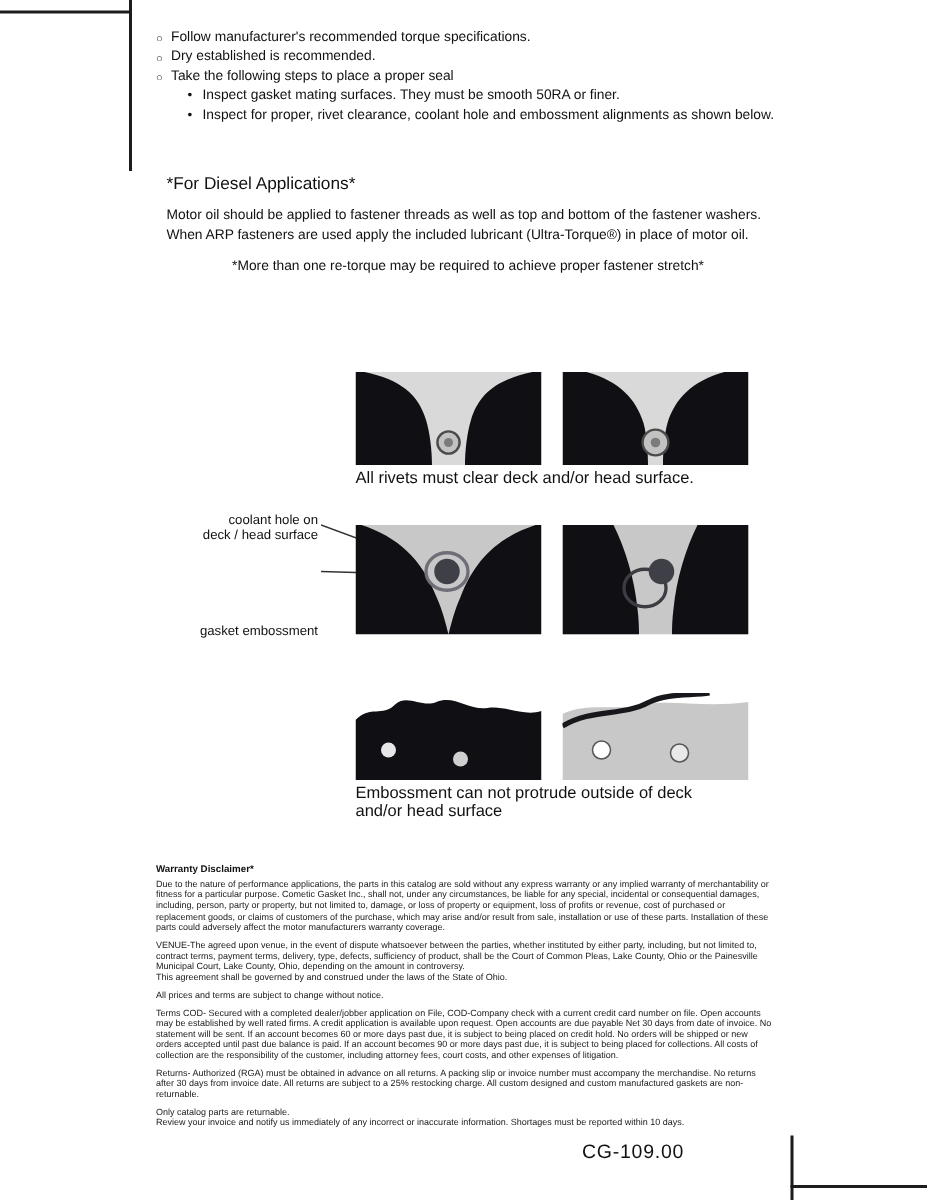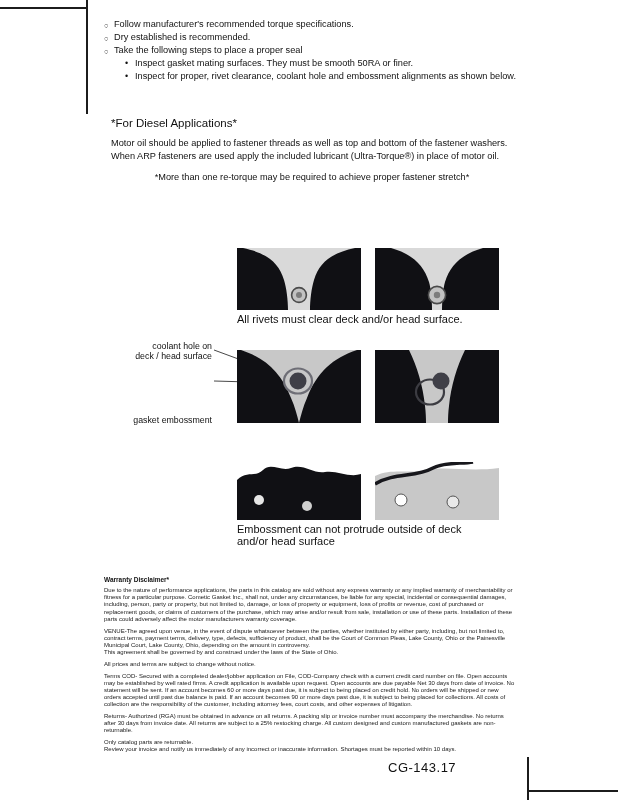--- a/index.html
+++ b/index.html
@@ -176,15 +176,15 @@
     <p>Due to the nature of performance applications, the parts in this catalog are sold without any express warranty or any implied warranty of merchantability or fitness for a particular purpose.  Cometic Gasket Inc., shall not, under any circumstances, be liable for any special, incidental or consequential damages, including, person, party or property, but not limited to, damage, or loss of property or equipment, loss of profits or revenue, cost of purchased or replacement goods, or claims of customers of the purchase, which may arise and/or result from sale, installation or use of these parts.  Installation of these parts could adversely affect the motor manufacturers warranty coverage.</p>
     <p>VENUE-The agreed upon venue, in the event of dispute whatsoever between the parties, whether instituted by either party, including, but not limited to, contract terms, payment terms, delivery, type, defects, sufficiency of product, shall be the Court of Common Pleas, Lake County, Ohio or the Painesville Municipal Court, Lake County, Ohio, depending on the amount in controversy.
 This agreement shall be governed by and construed under the laws of the State of Ohio.</p>
     <p>All prices and terms are subject to change without notice.</p>
     <p>Terms COD- Secured with a completed dealer/jobber application on File, COD-Company check with a current credit card number on file.  Open accounts may be established by well rated firms.  A credit application is available upon request.  Open accounts are due payable Net 30 days from date of invoice.  No statement will be sent.  If an account becomes 60 or more days past due, it is subject to being placed on credit hold.  No orders will be shipped or new orders accepted until past due balance is paid.  If an account becomes 90 or more days past due, it is subject to being placed for collections.  All costs of collection are the responsibility of the customer, including attorney fees, court costs, and other expenses of litigation.</p>
     <p>Returns- Authorized (RGA) must be obtained in advance on all returns.  A packing slip or invoice number must accompany the merchandise.  No returns after 30 days from invoice date.  All returns are subject to a 25% restocking charge.  All custom designed and custom manufactured gaskets are non-returnable.</p>
     <p>Only catalog parts are returnable.
 Review your invoice and notify us immediately of any incorrect or inaccurate information.  Shortages must be reported within 10 days.</p>
   </div>
 
-  <div class="page-code">CG-143.17</div>
+  <div class="page-code">CG-109.00</div>
 
 </div>
 
 </body></html>

